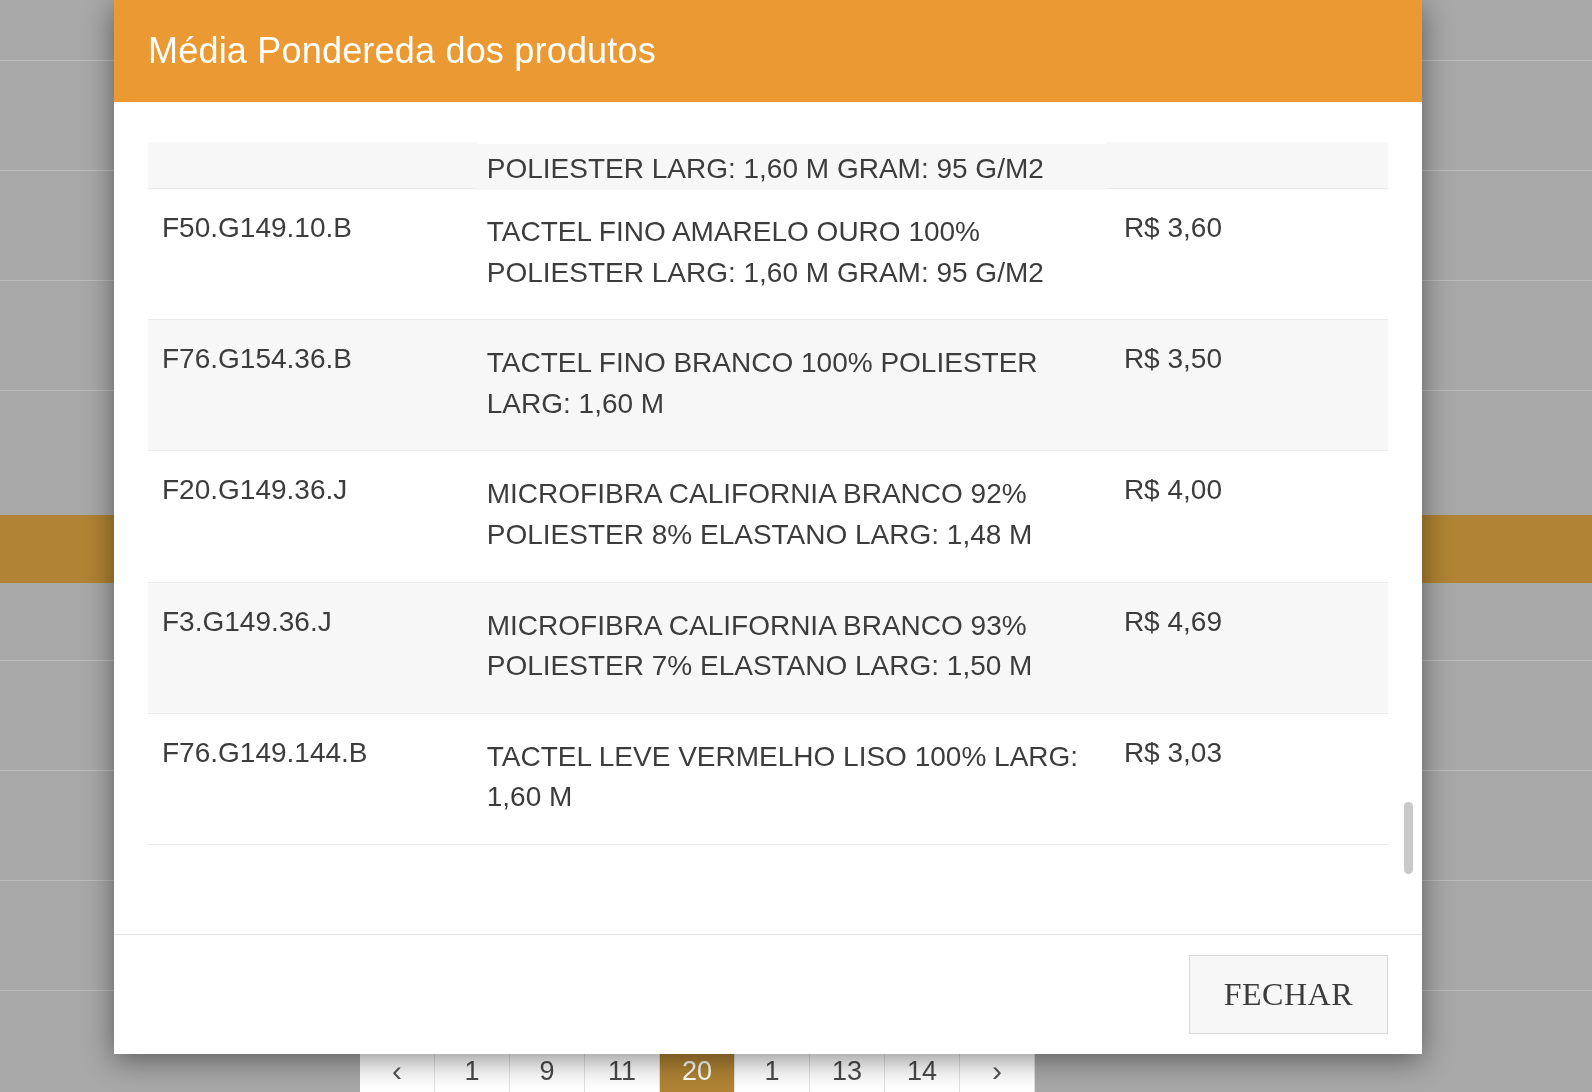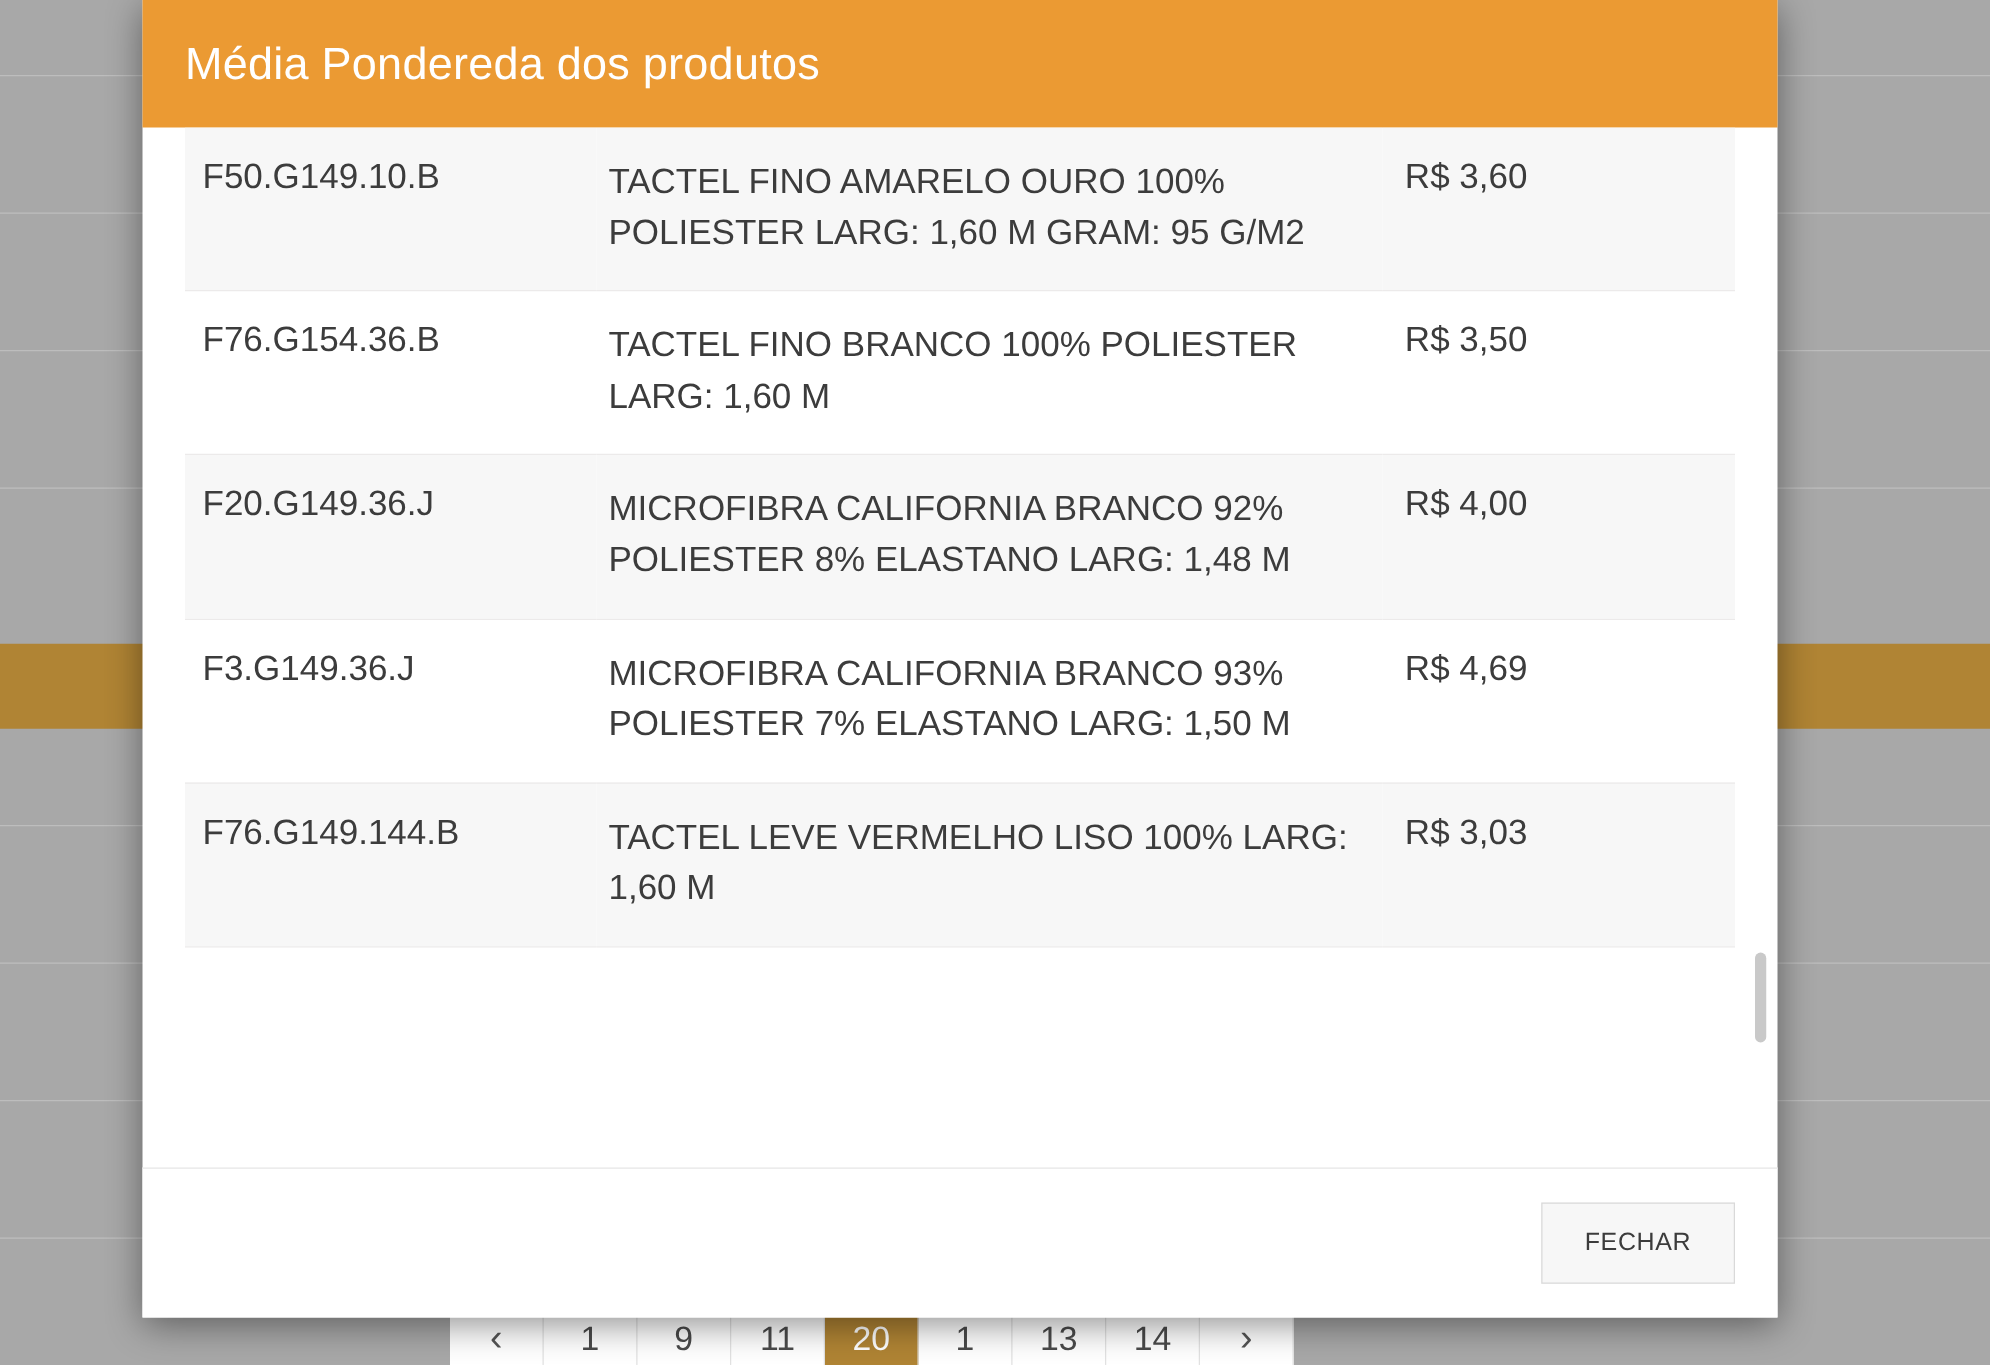--- a/index.html
+++ b/index.html
@@ -68,20 +68,21 @@
   #modal {
     position: absolute;
     left: 114px;
     top: 0;
     width: 1308px;
     height: 1054px;
     background: #ffffff;
     box-shadow: 0 6px 28px rgba(0,0,0,.45);
     display: flex;
     flex-direction: column;
+    gap: 40px;
   }
   #modal-header {
     background: #eb9a33;
     height: 102px;
     flex: 0 0 102px;
     display: flex;
     align-items: center;
     padding: 0 34px;
     box-sizing: border-box;
   }
@@ -162,22 +163,22 @@
     align-items: center;
     justify-content: flex-end;
     padding-right: 34px;
     box-sizing: border-box;
     background: #ffffff;
   }
   #close-button {
     background: #f7f7f7;
     border: 1px solid #d9d9d9;
     color: #3c3c3c;
-    font-size: 20px;
-    font-family: Liberation Sans, sans-serif;
+    font-size: 32px;
+    font-family: Liberation Serif, serif;
     padding: 20px 34px;
     cursor: pointer;
     letter-spacing: .5px;
   }
 </style>
 </head>
 <body>
 
 <div id="backdrop">
   <div class="bg-stripe" style="top:60px"></div>
@@ -206,20 +207,25 @@
 <div id="modal">
 
   <div id="modal-header">
     <div id="modal-title">Média Pondereda dos produtos</div>
   </div>
 
   <div id="modal-body">
     <div id="table-clip">
       <table>
         <tbody id="table-body">
+            <tr class="clipped">
+              <td class="code"></td>
+              <td class="desc">POLIESTER LARG: 1,60 M GRAM: 95 G/M2</td>
+              <td class="price"></td>
+            </tr>
             <tr>
               <td class="code">F50.G149.10.B</td>
               <td class="desc">TACTEL FINO AMARELO OURO 100% POLIESTER LARG: 1,60 M GRAM: 95 G/M2</td>
               <td class="price">R$ 3,60</td>
             </tr>
             <tr>
               <td class="code">F76.G154.36.B</td>
               <td class="desc">TACTEL FINO BRANCO 100% POLIESTER LARG: 1,60 M</td>
               <td class="price">R$ 3,50</td>
             </tr>

